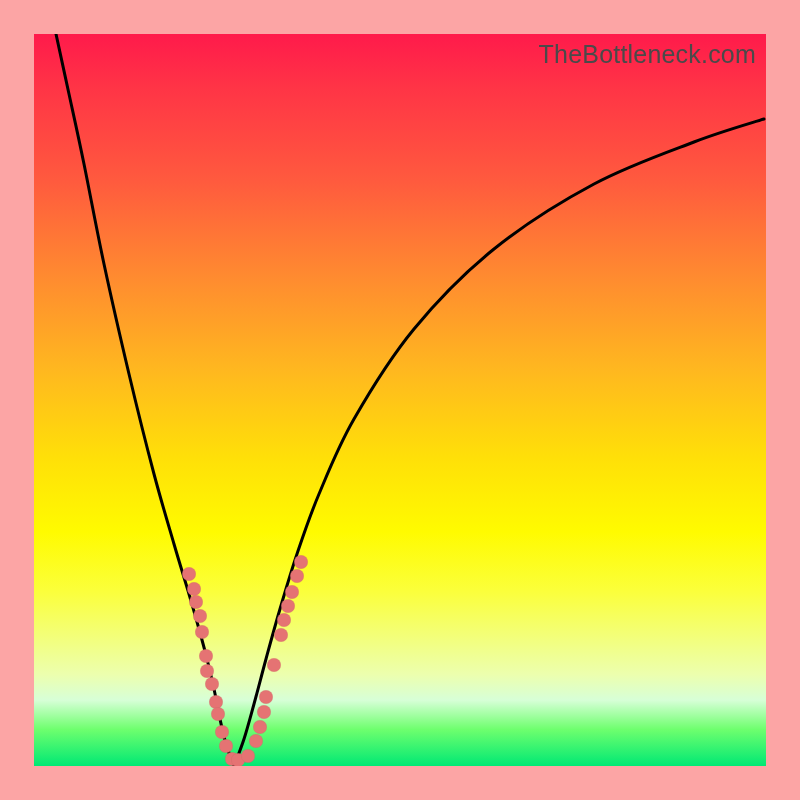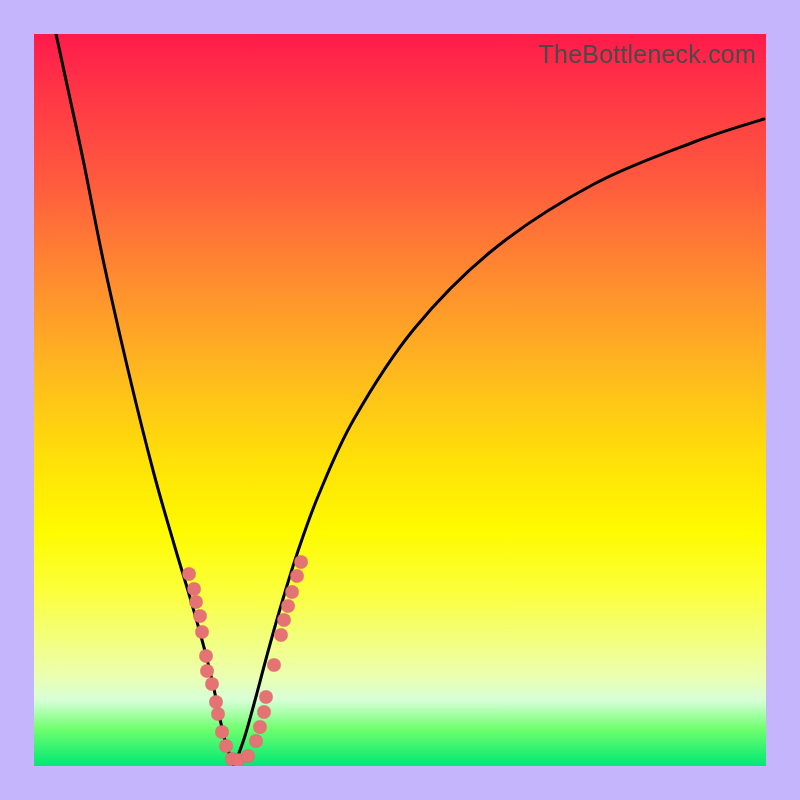--- a/index.html
+++ b/index.html
@@ -10,21 +10,21 @@
     overflow: hidden;
     background: #000;
     font-family: Arial, Helvetica, sans-serif;
   }
   .frame {
     position: absolute;
     left: 0;
     top: 0;
     width: 800px;
     height: 800px;
-    background: #c4b5fd;
+    background: #fca5a5;
   }
   .plot {
     position: absolute;
     left: 34px;
     top: 34px;
     width: 732px;
     height: 732px;
     
     background: linear-gradient(
       to bottom,

